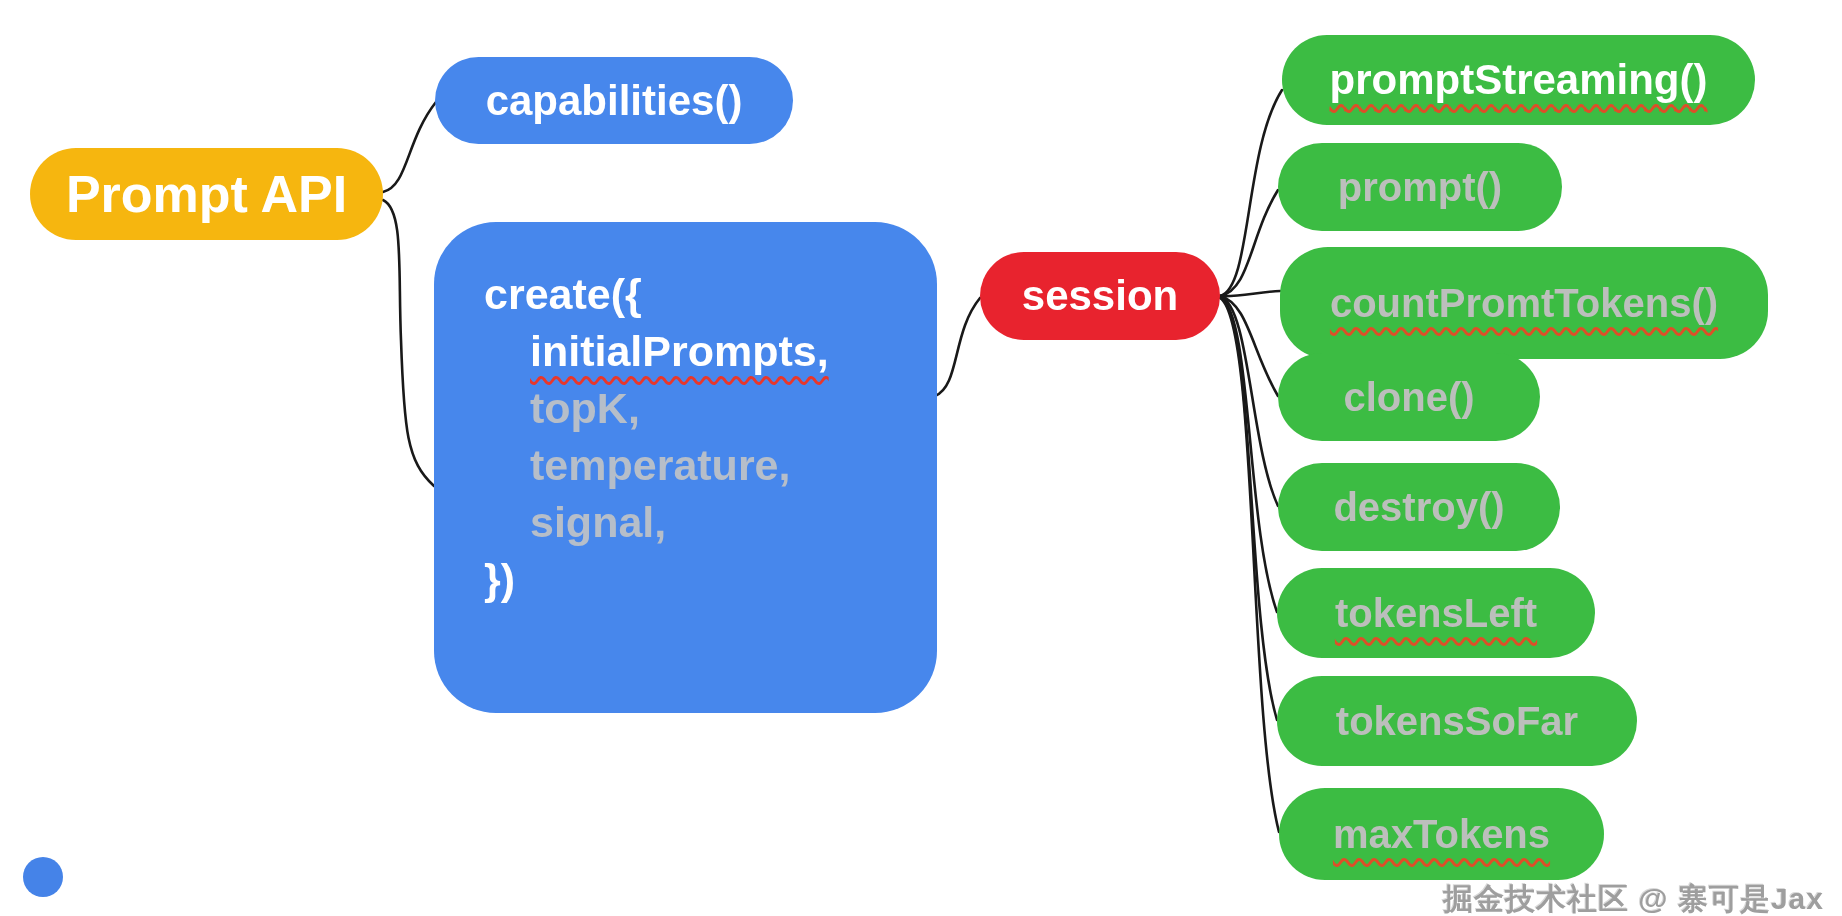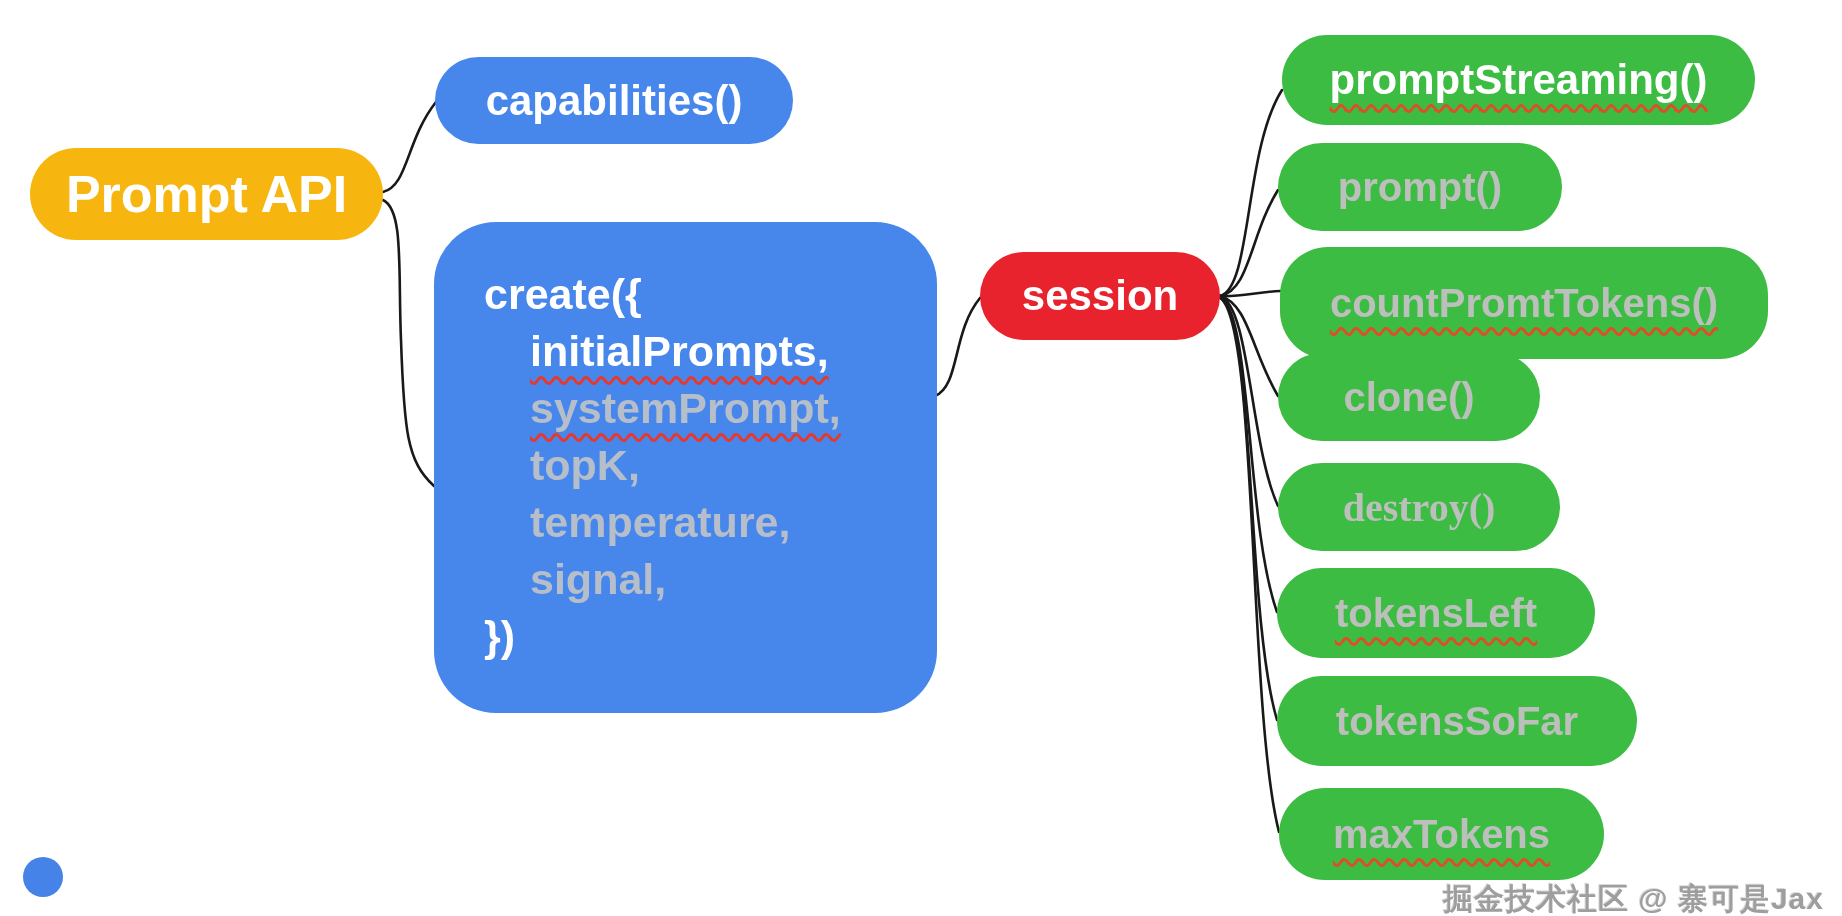--- a/index.html
+++ b/index.html
@@ -46,21 +46,21 @@
   #node-create .code-line{white-space:nowrap;}
   #node-create .indent{padding-left:46px;}
 
   #node-session{left:980px;top:252px;width:240px;height:88px;font-size:42px;}
 
   .leaf{font-size:40px;}
   #leaf-0{left:1282px;top:35px;width:473px;height:90px;font-size:42px;}
   #leaf-1{left:1278px;top:143px;width:284px;height:88px;}
   #leaf-2{left:1280px;top:247px;width:488px;height:112px;}
   #leaf-3{left:1278px;top:353px;width:262px;height:88px;}
-  #leaf-4{left:1278px;top:463px;width:282px;height:88px;font-family:Liberation Serif, serif;}
+  #leaf-4{left:1278px;top:463px;width:282px;height:88px;}
   #leaf-5{left:1277px;top:568px;width:318px;height:90px;}
   #leaf-6{left:1277px;top:676px;width:360px;height:90px;}
   #leaf-7{left:1279px;top:788px;width:325px;height:92px;}
 
   #corner-dot{
     position:absolute;left:23px;top:857px;width:40px;height:40px;
     border-radius:50%;background:#4583E8;
   }
   #watermark{
     position:absolute;right:18px;bottom:-4px;
@@ -92,23 +92,20 @@
 <div id="node-capabilities" class="pill blue">
   <span>capabilities()</span>
 </div>
 
 <div id="node-create">
   <div class="code-line">
     <span>create({</span>
   </div>
   <div class="code-line indent">
     <span class="squig-red">initialPrompts,</span>
-  </div>
-  <div class="code-line indent">
-    <span class="gray-blue-txt squig-red">systemPrompt,</span>
   </div>
   <div class="code-line indent">
     <span class="gray-blue-txt">topK,</span>
   </div>
   <div class="code-line indent">
     <span class="gray-blue-txt">temperature,</span>
   </div>
   <div class="code-line indent">
     <span class="gray-blue-txt">signal,</span>
   </div>

